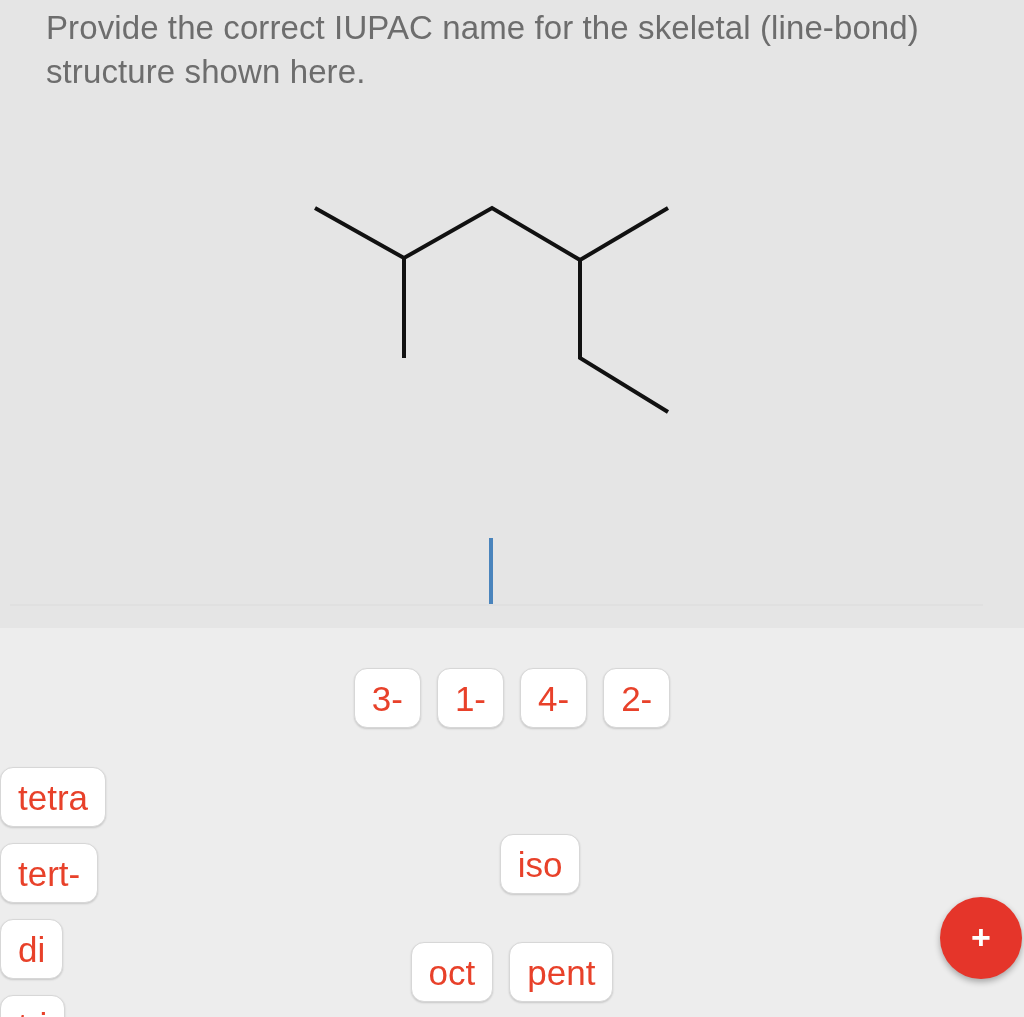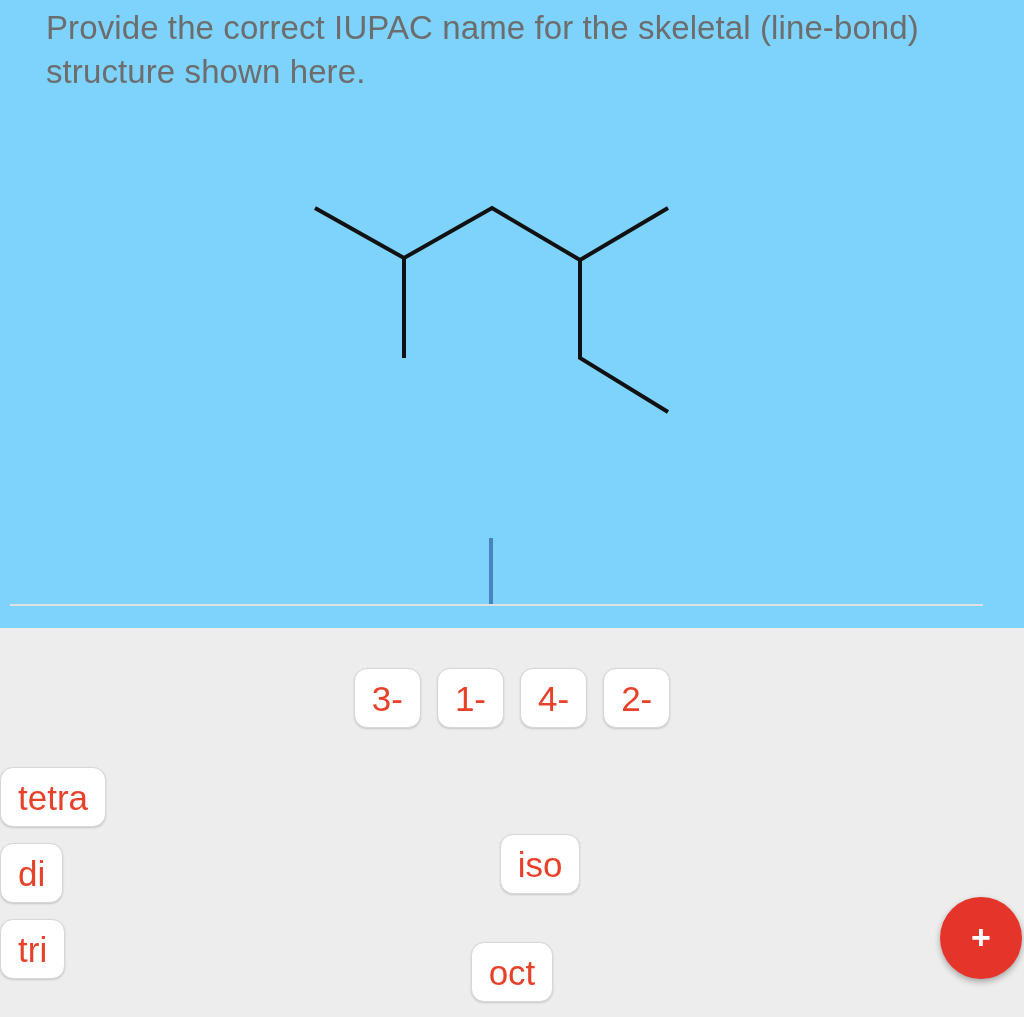--- a/index.html
+++ b/index.html
@@ -15,21 +15,21 @@
     overflow: hidden;
     position: relative;
   }
 
   
   #answer-area {
     position: absolute;
     left: 0; top: 0;
     width: 1024px;
     height: 628px;
-    background: #7dd3fc;
+    background: #e5e5e5;
   }
 
   #question-text {
     position: absolute;
     left: 46px;
     top: 6px;
     width: 900px;
     font-size: 33px;
     line-height: 44px;
     color: #6d6d6d;
@@ -162,26 +162,28 @@
 
 <div id="tile-panel">
   <div class="tile-row" id="tile-row-0">
       <div class="tile">3-</div>
       <div class="tile">1-</div>
       <div class="tile">4-</div>
       <div class="tile">2-</div>
     </div>
   <div class="tile-row" id="tile-row-1">
       <div class="tile">tetra</div>
+      <div class="tile">tert-</div>
       <div class="tile">di</div>
       <div class="tile">tri</div>
     </div>
   <div class="tile-row" id="tile-row-2">
       <div class="tile">iso</div>
     </div>
   <div class="tile-row" id="tile-row-3">
       <div class="tile">oct</div>
+      <div class="tile">pent</div>
     </div>
 </div>
 
 <div id="fab-add">
   <span class="plus-glyph">+</span>
 </div>
 
 </body></html>

